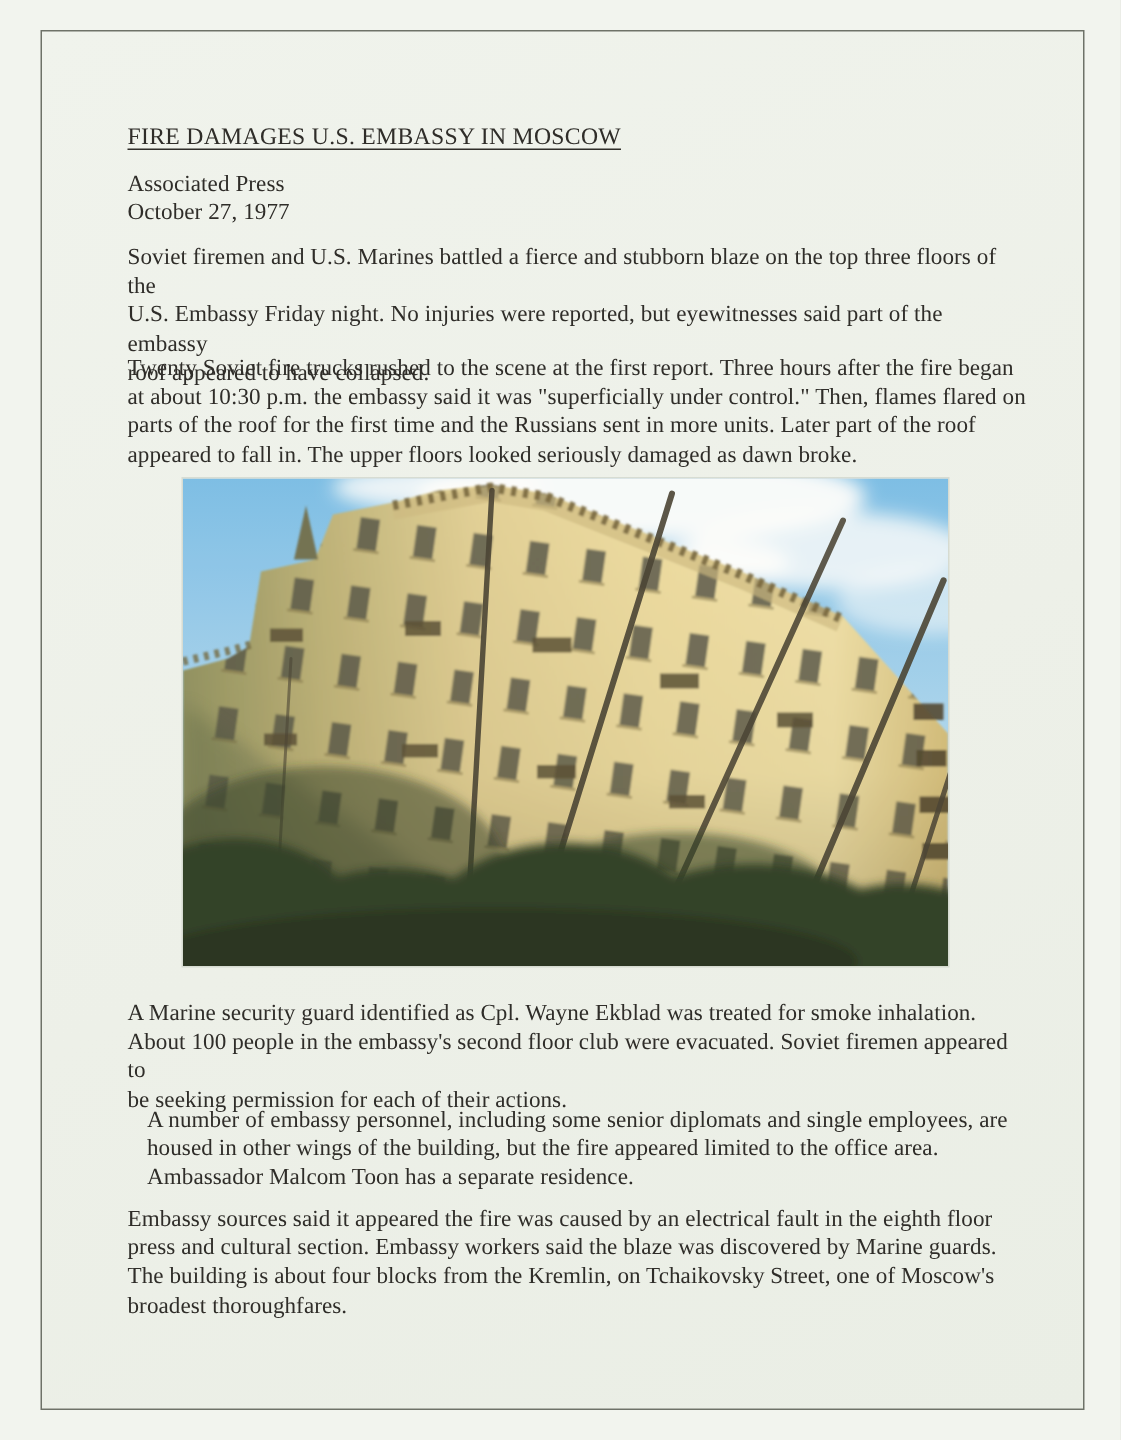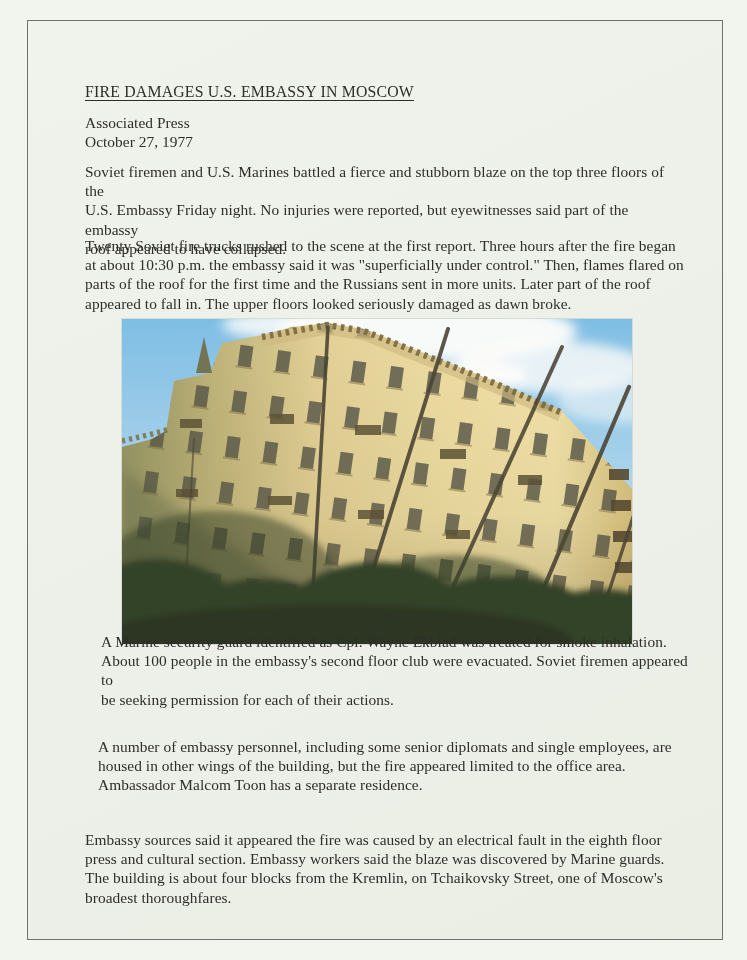--- a/index.html
+++ b/index.html
@@ -23,23 +23,23 @@
   .title{
     top:82px;
     font-size:15.8px;
     text-decoration:underline;
     text-underline-offset:3px;
     letter-spacing:0.2px;
   }
   .byline{top:113px;}
   .p1{top:162px;}
   .p2{top:236px;}
-  .p3{top:632px;margin-left:16px;}
+  .p3{top:666px;}
   .p4{top:737px;margin-left:13px;}
-  .p5{top:830px;}
+  .p5{top:803px;}
   .photo{
     position:absolute;left:122px;top:319px;width:510px;height:325px;
     outline:1px solid rgba(90,100,80,0.15);
   }
 </style>
 </head>
 <body>
 
 <div class="scan">
   <div class="paper"></div>

